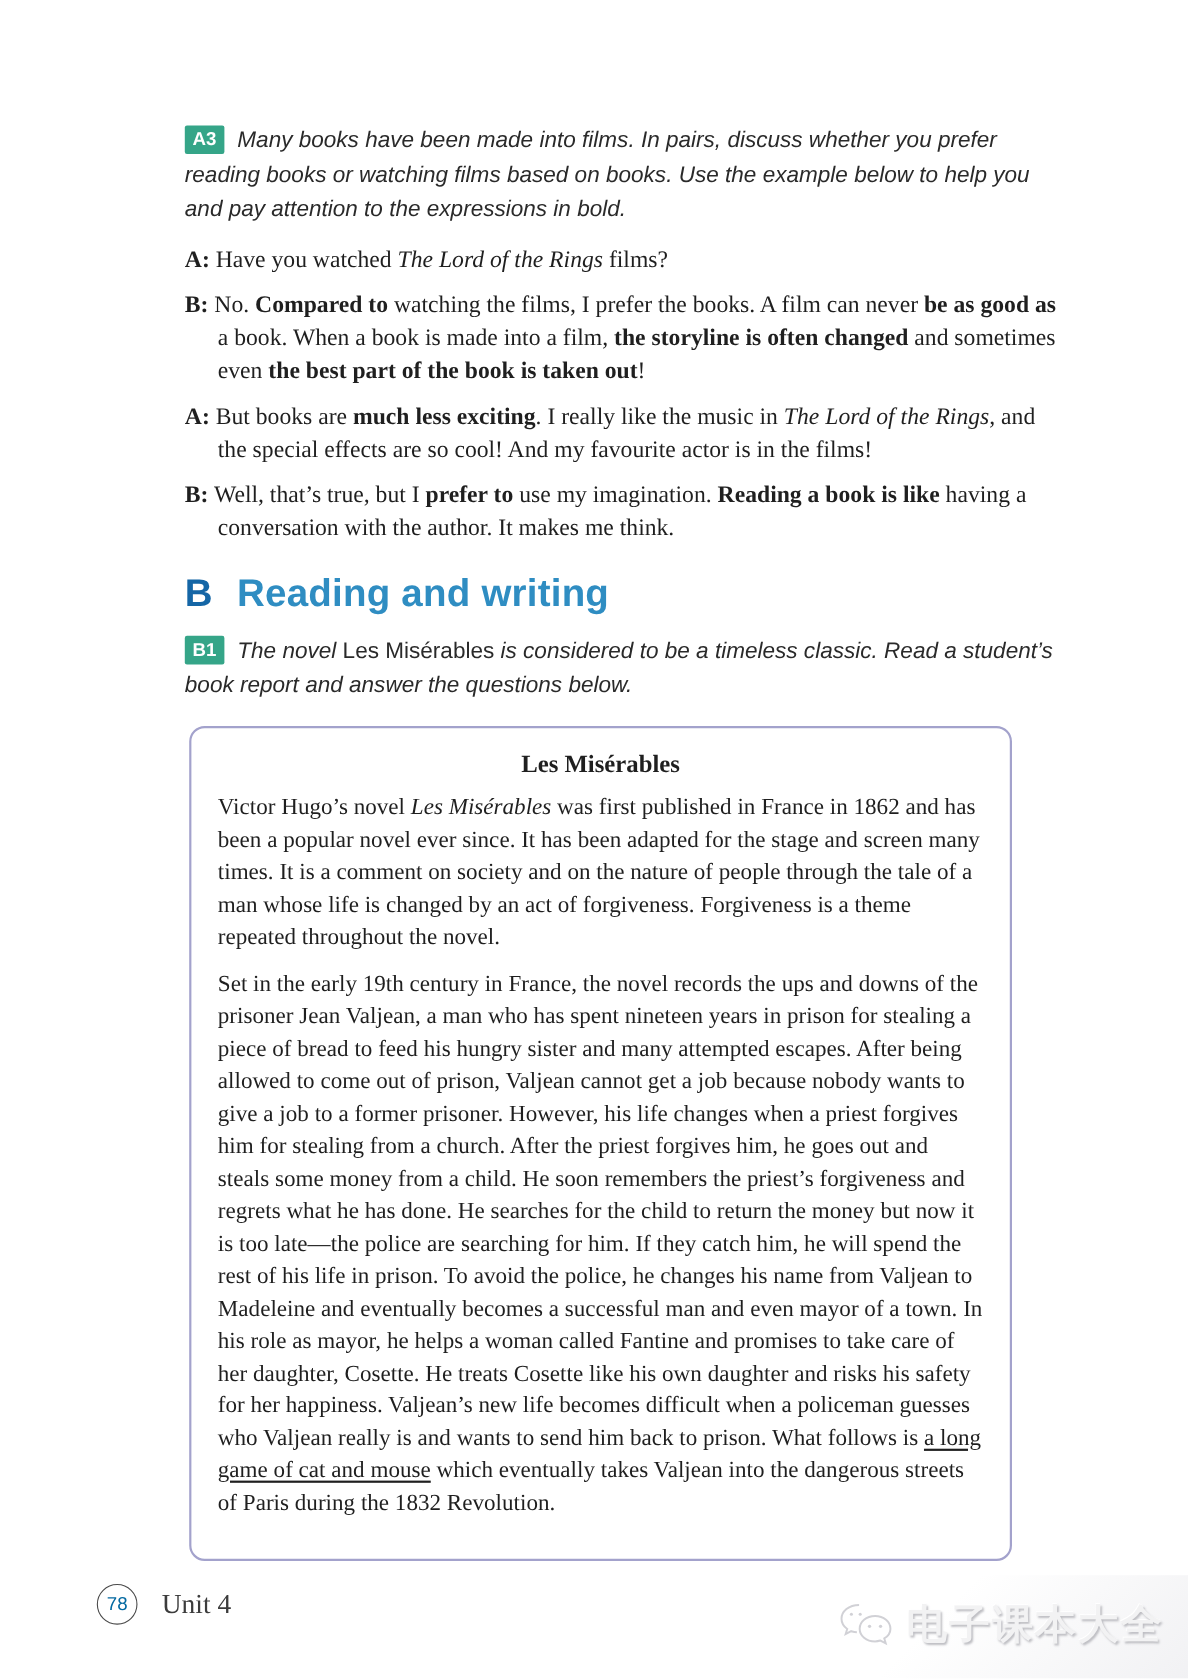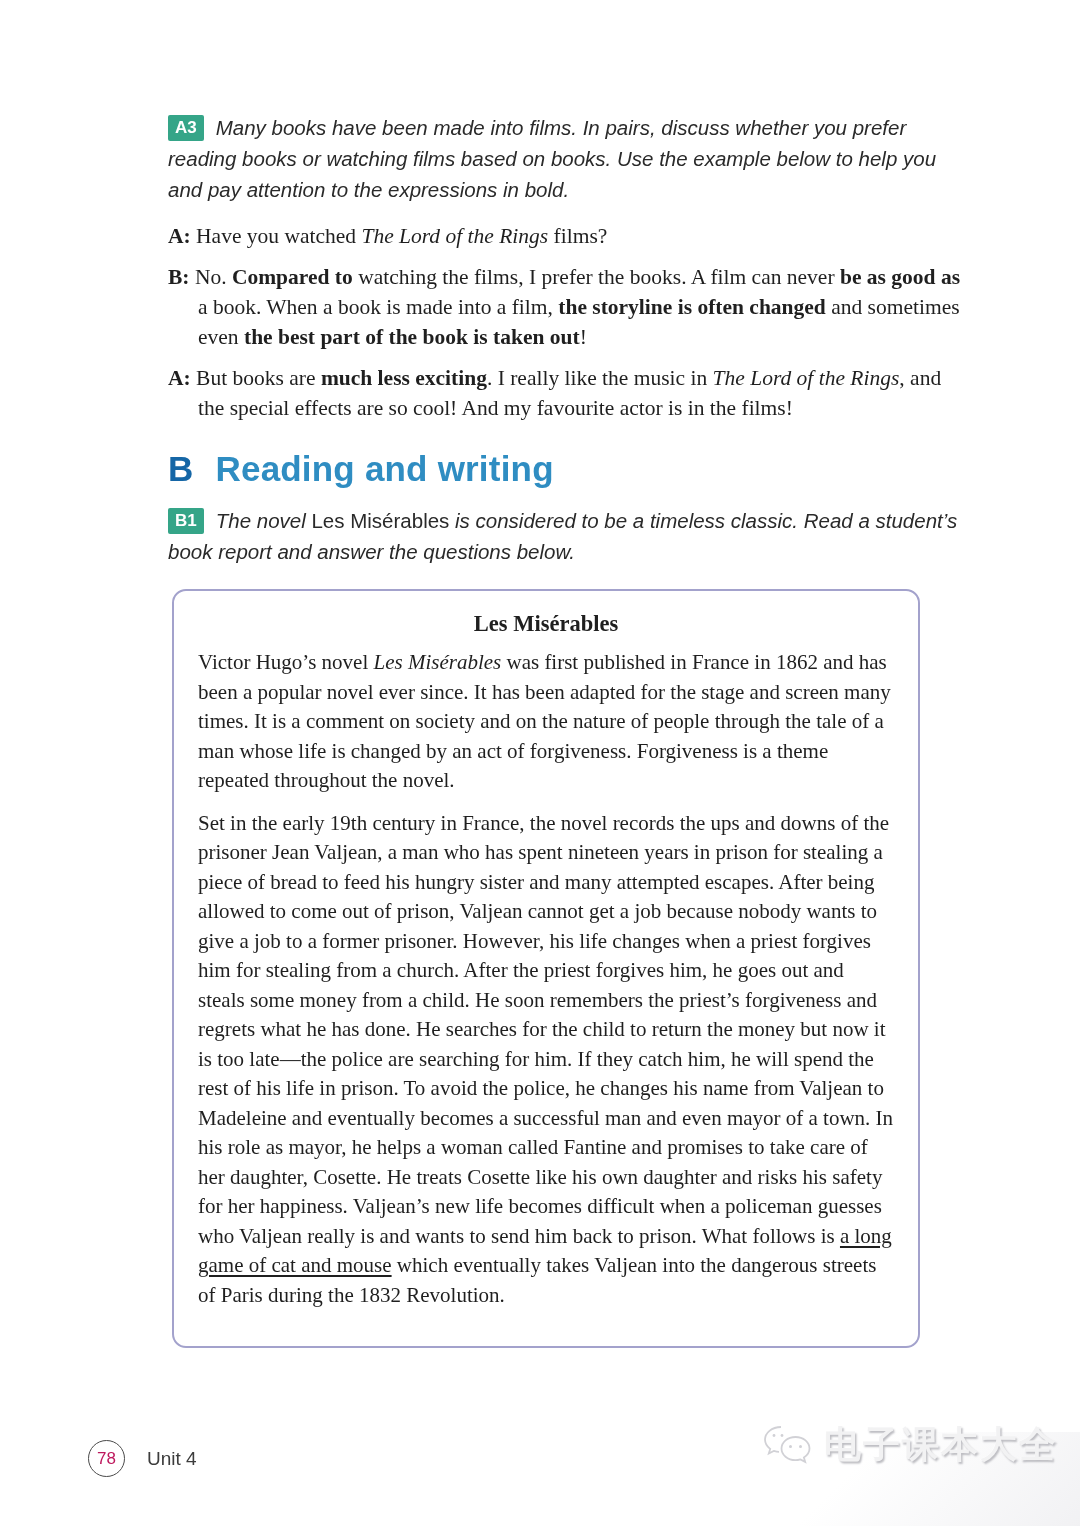--- a/index.html
+++ b/index.html
@@ -106,41 +106,42 @@
   }
   .page-circle {
     width: 37px;
     height: 37px;
     border: 1.6px solid #4a4a4a;
     border-radius: 50%;
     display: flex;
     align-items: center;
     justify-content: center;
     font-size: 17px;
-    color: #be185d;
+    color: #0369a1;
   }
   .unit-label {
     margin-left: 22px;
-    font-size: 19px;
+    font-size: 25px;
     color: #3c3c3c;
+    font-family: Liberation Serif, serif;
   }
 
   
   .watermark-band {
     position: absolute;
     right: 0;
     top: 1432px;
     width: 310px;
     height: 94px;
     background: linear-gradient(135deg, rgba(255,255,255,0) 30%, rgba(230,230,234,0.55) 100%);
   }
   .watermark {
     position: absolute;
     right: 22px;
-    top: 1420px;
+    top: 1452px;
     display: flex;
     align-items: center;
     gap: 10px;
   }
   .watermark-text {
     font-family: "Liberation Sans", sans-serif;
     font-size: 37px;
     font-weight: bold;
     color: #f2f2f3;
     text-shadow: 1.5px 1.5px 2px #bdbdc2, -0.5px -0.5px 0 #ffffff;
@@ -154,20 +155,21 @@
 <div class="content">
 
   <p class="instruction">
     <span class="badge">A3</span><span><span>Many books have been made into films. In pairs, discuss whether you prefer reading books or watching films based on books. Use the example below to help you and pay attention to the expressions in bold.</span></span>
   </p>
 
   <div class="dialogue">
     <p class="dialogue-line"><span class="speaker">A:</span> <span><span>Have you watched </span><span class="i">The Lord of the Rings</span><span> films?</span></span></p>
     <p class="dialogue-line"><span class="speaker">B:</span> <span><span>No. </span><span class="b">Compared to</span><span> watching the films, I prefer the books. A film can never </span><span class="b">be as good as</span><span> a book. When a book is made into a film, </span><span class="b">the storyline is often changed</span><span> and sometimes even </span><span class="b">the best part of the book is taken out</span><span>!</span></span></p>
     <p class="dialogue-line"><span class="speaker">A:</span> <span><span>But books are </span><span class="b">much less exciting</span><span>. I really like the music in </span><span class="i">The Lord of the Rings</span><span>, and the special effects are so cool! And my favourite actor is in the films!</span></span></p>
+    <p class="dialogue-line"><span class="speaker">B:</span> <span><span>Well, that’s true, but I </span><span class="b">prefer to</span><span> use my imagination. </span><span class="b">Reading a book is like</span><span> having a conversation with the author. It makes me think.</span></span></p>
   </div>
 
   <h2 class="section-header">
     <span class="section-letter">B</span><span class="section-title">Reading and writing</span>
   </h2>
 
   <p class="instruction">
     <span class="badge">B1</span><span><span>The novel </span><span class="seg-roman">Les Misérables</span><span> is considered to be a timeless classic. Read a student’s book report and answer the questions below.</span></span>
   </p>
 

